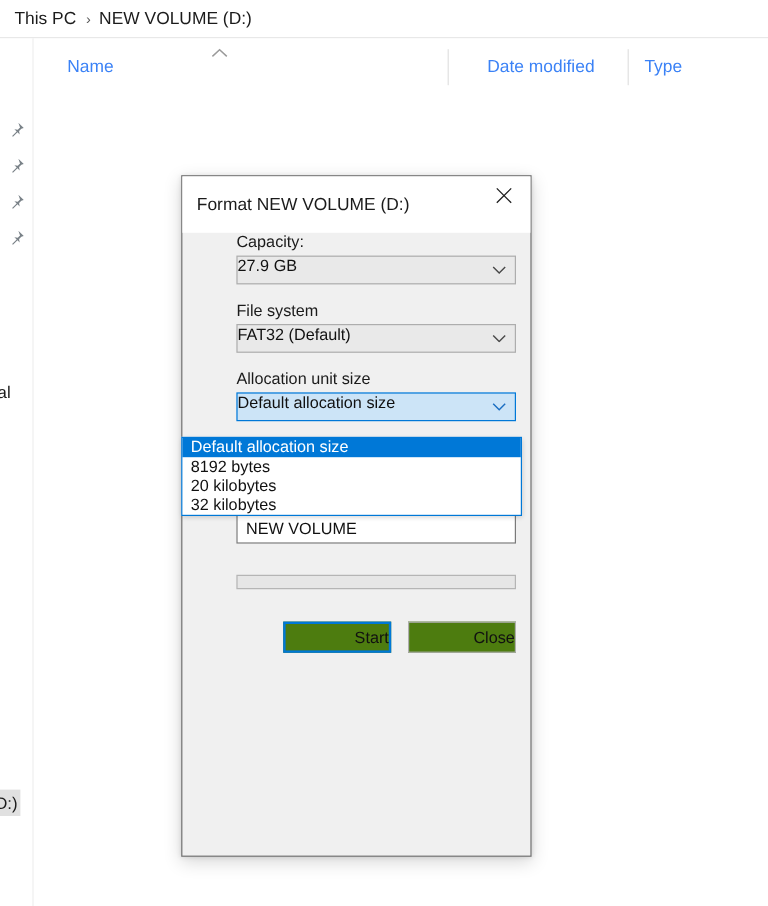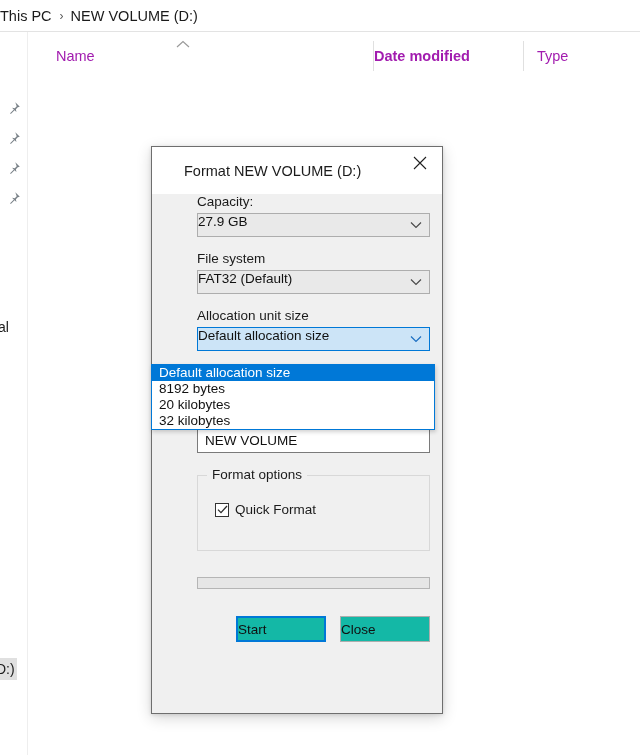--- a/index.html
+++ b/index.html
@@ -22,20 +22,21 @@
     background: #ffffff;
   }
 
   #breadcrumb-bar {
     position: absolute;
     left: 0; top: 0;
     width: 640px; height: 31px;
     background: #ffffff;
     display: flex;
     align-items: center;
+    padding-left: 12px;
     box-sizing: border-box;
   }
   .crumb {
     font-size: 14.5px;
     color: #1b1b1b;
     white-space: nowrap;
   }
   .crumb-sep {
     font-size: 12px;
     color: #5a5a5a;
@@ -56,21 +57,21 @@
     width: 612px; height: 47px;
     background: #ffffff;
   }
   .col {
     position: absolute;
     top: 0;
     height: 47px;
     display: flex;
     align-items: center;
     font-size: 14.5px;
-    color: #a21caf;
+    color: #3b82f6;
     box-sizing: border-box;
     padding-left: 14px;
   }
   .col-divider {
     position: absolute;
     top: 9px;
     width: 1px;
     height: 30px;
     background: #e0e0e0;
   }
@@ -125,21 +126,20 @@
     height: 47px;
     background: #ffffff;
     display: flex;
     align-items: center;
   }
   #dialog-title {
     font-size: 14.5px;
     color: #1b1b1b;
     padding-left: 12px;
     white-space: nowrap;
-    margin-left: 20px;
   }
   #dialog-close {
     position: absolute;
     right: 0; top: 0;
     width: 45px; height: 32px;
     display: flex;
     align-items: center;
     justify-content: center;
     cursor: default;
   }
@@ -277,26 +277,26 @@
     margin-top: 27px;
     display: flex;
     justify-content: flex-end;
     gap: 14px;
   }
   .dlg-button {
     width: 90px;
     height: 26px;
     font-size: 13.5px;
     color: #111111;
-    background: #14b8a6;
+    background: #4d7c0f;
     border: 1px solid #adadad;
     box-sizing: border-box;
     display: flex;
     align-items: center;
-    justify-content: flex-start;
+    justify-content: flex-end;
     cursor: default;
   }
   .dlg-button.default {
     border: 2px solid #0078d7;
   }
 </style>
 </head>
 <body>
 
 <div id="explorer">
@@ -307,21 +307,21 @@
     <span class="crumb">NEW VOLUME (D:)</span>
   </div>
 
   <div id="header-divider"></div>
 
   <div id="column-header">
     <div class="col" style="left:14px; width:330px;">
       <span>Name</span>
     </div>
     <div class="col-divider" style="left:345px;"></div>
-    <div class="col" style="left:332px; width:150px;font-weight:bold;">
+    <div class="col" style="left:364px; width:150px;">
       <span>Date modified</span>
     </div>
     <div class="col-divider" style="left:495px;"></div>
     <div class="col" style="left:495px; width:117px;">
       <span>Type</span>
     </div>
   </div>
 
   <div id="sort-caret">
     <svg width="14" height="8" viewBox="0 0 14 8">
@@ -400,31 +400,20 @@
       </span>
     </div>
 
     <div style="height:57px;"></div>
 
     <div class="field-label">Volume label</div>
     <div class="textbox">
       <span>NEW VOLUME</span>
     </div>
 
-    <div id="format-options-group">
-      <span id="format-options-legend">Format options</span>
-      <div id="quick-format-row">
-        <span id="quick-format-box">
-          <svg width="11" height="9" viewBox="0 0 11 9">
-            <path d="M1 4.6 L4 7.6 L10 1" fill="none" stroke="#2b2b2b" stroke-width="1.3"></path>
-          </svg>
-        </span>
-        <span id="quick-format-label">Quick Format</span>
-      </div>
-    </div>
 
     <div id="progress-bar"></div>
 
     <div id="button-row">
       <div class="dlg-button default">
         <span>Start</span>
       </div>
       <div class="dlg-button">
         <span>Close</span>
       </div>

